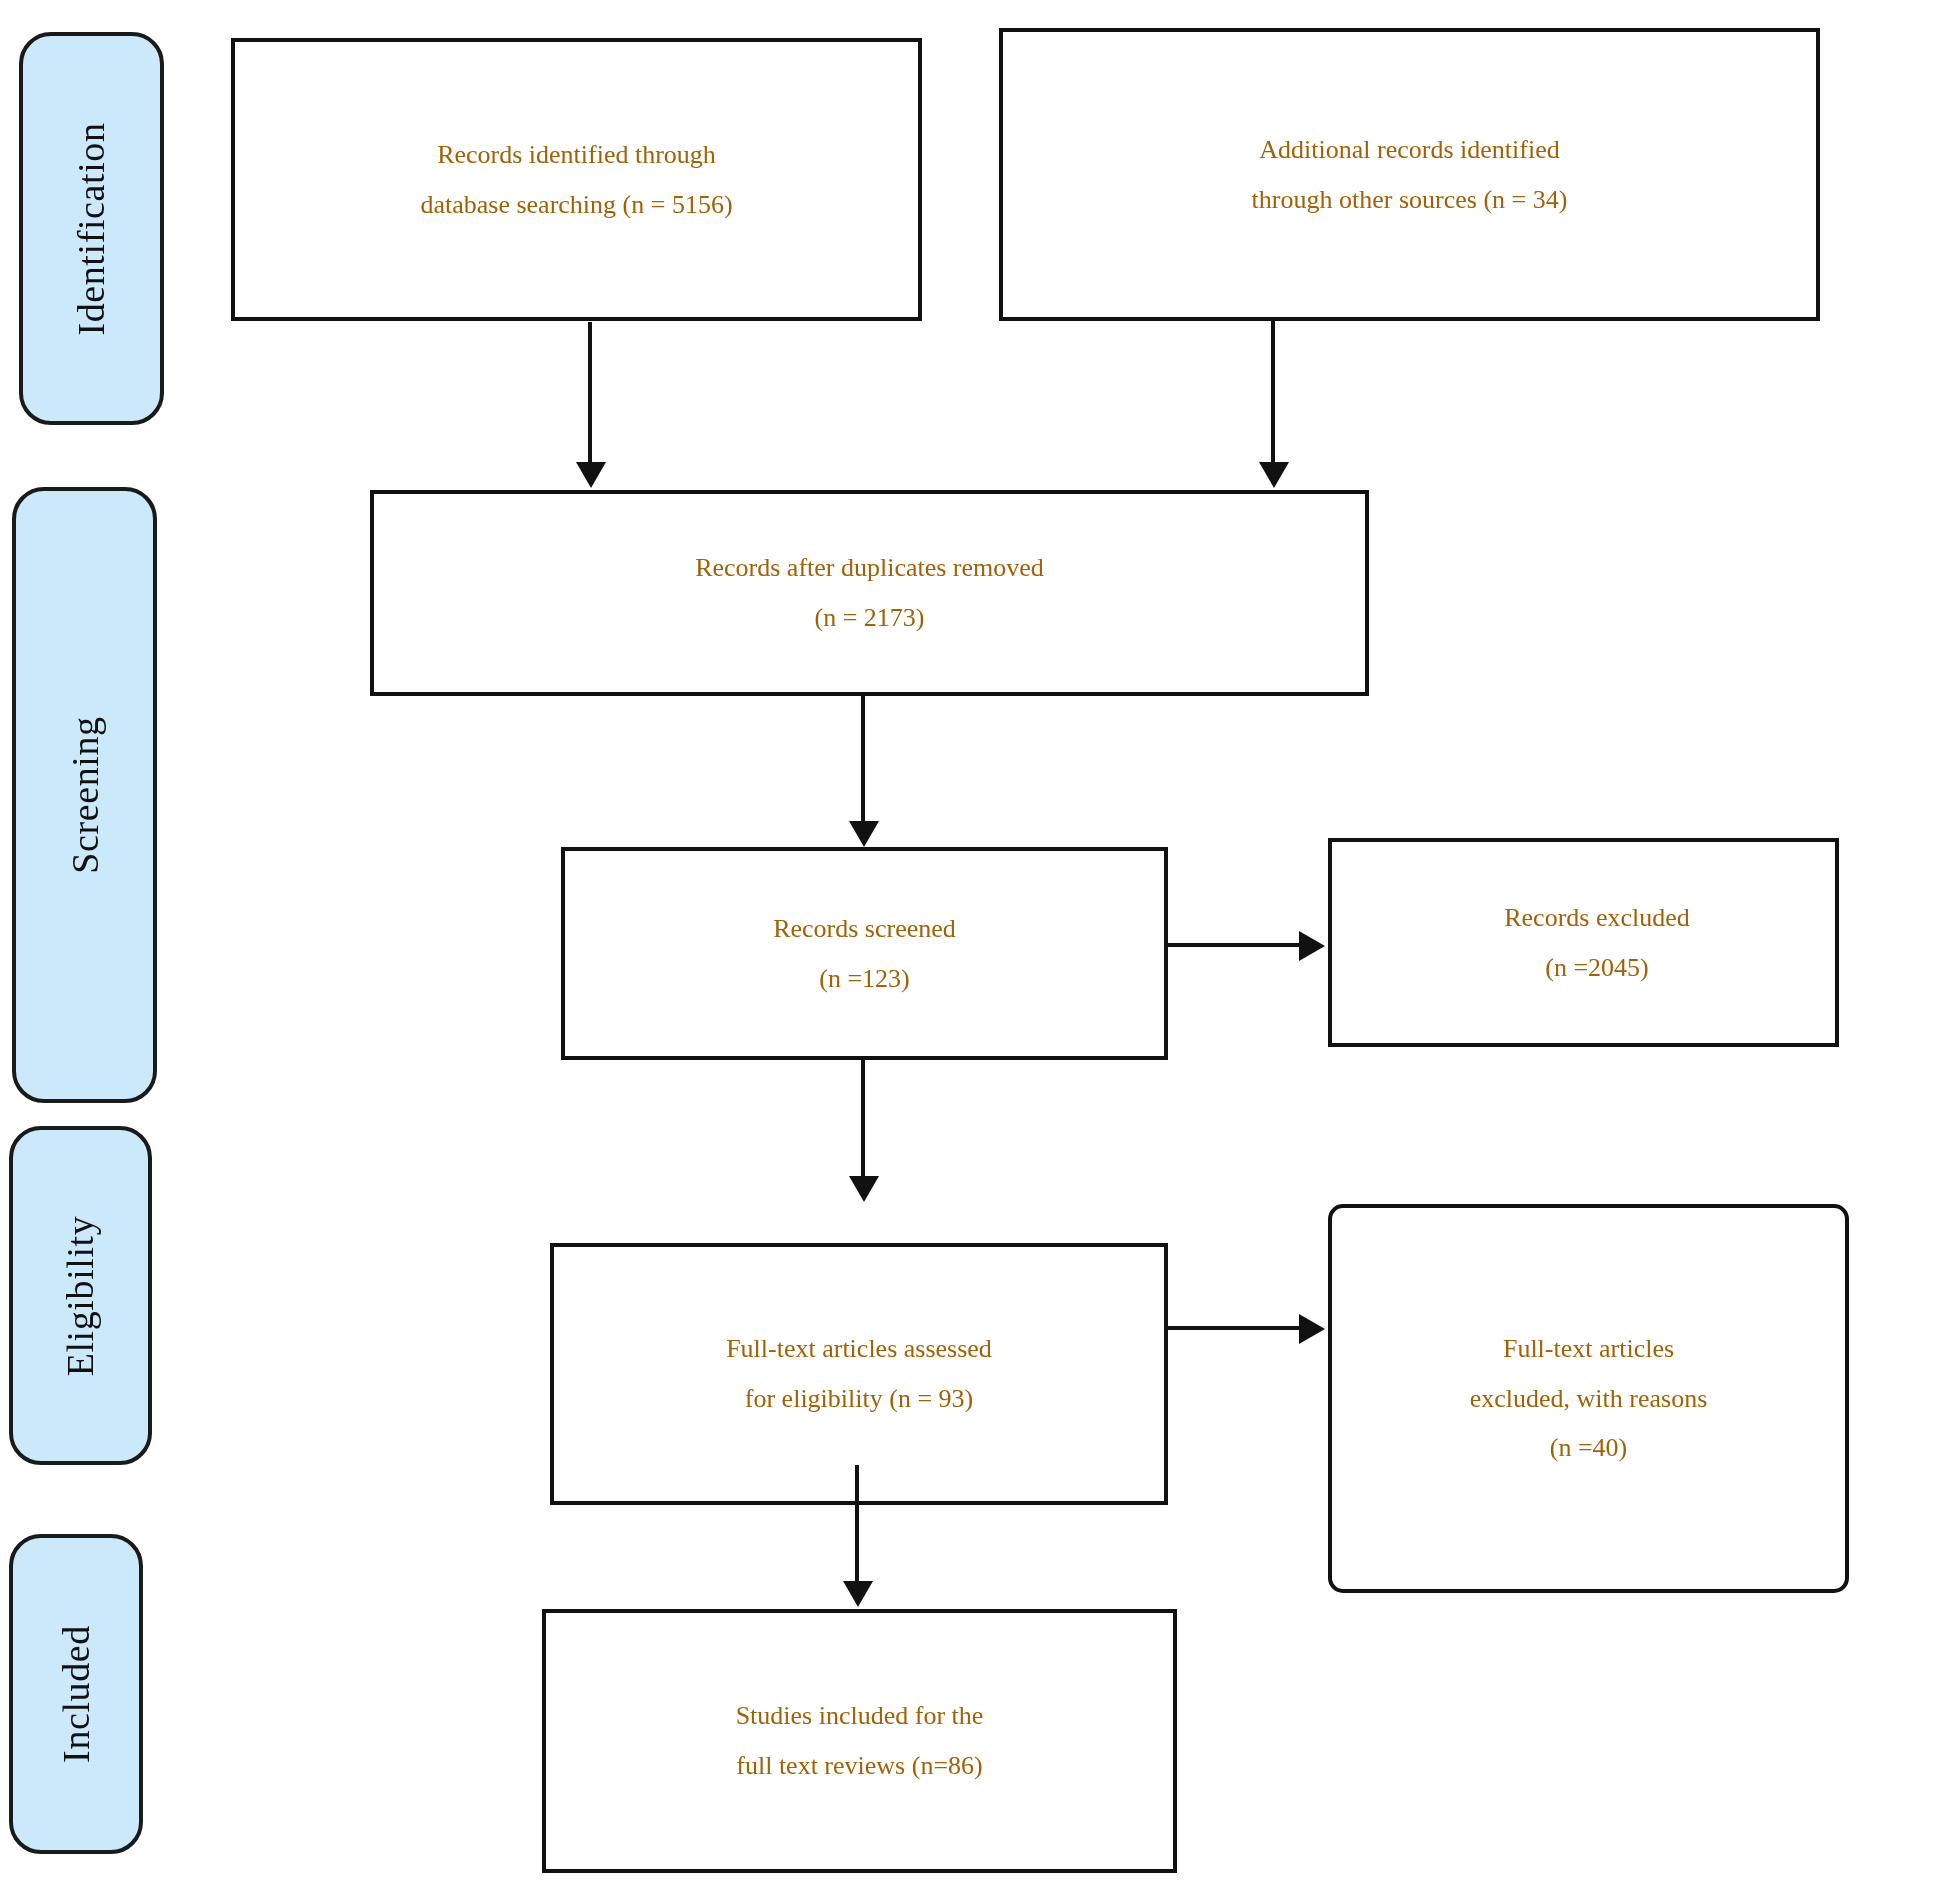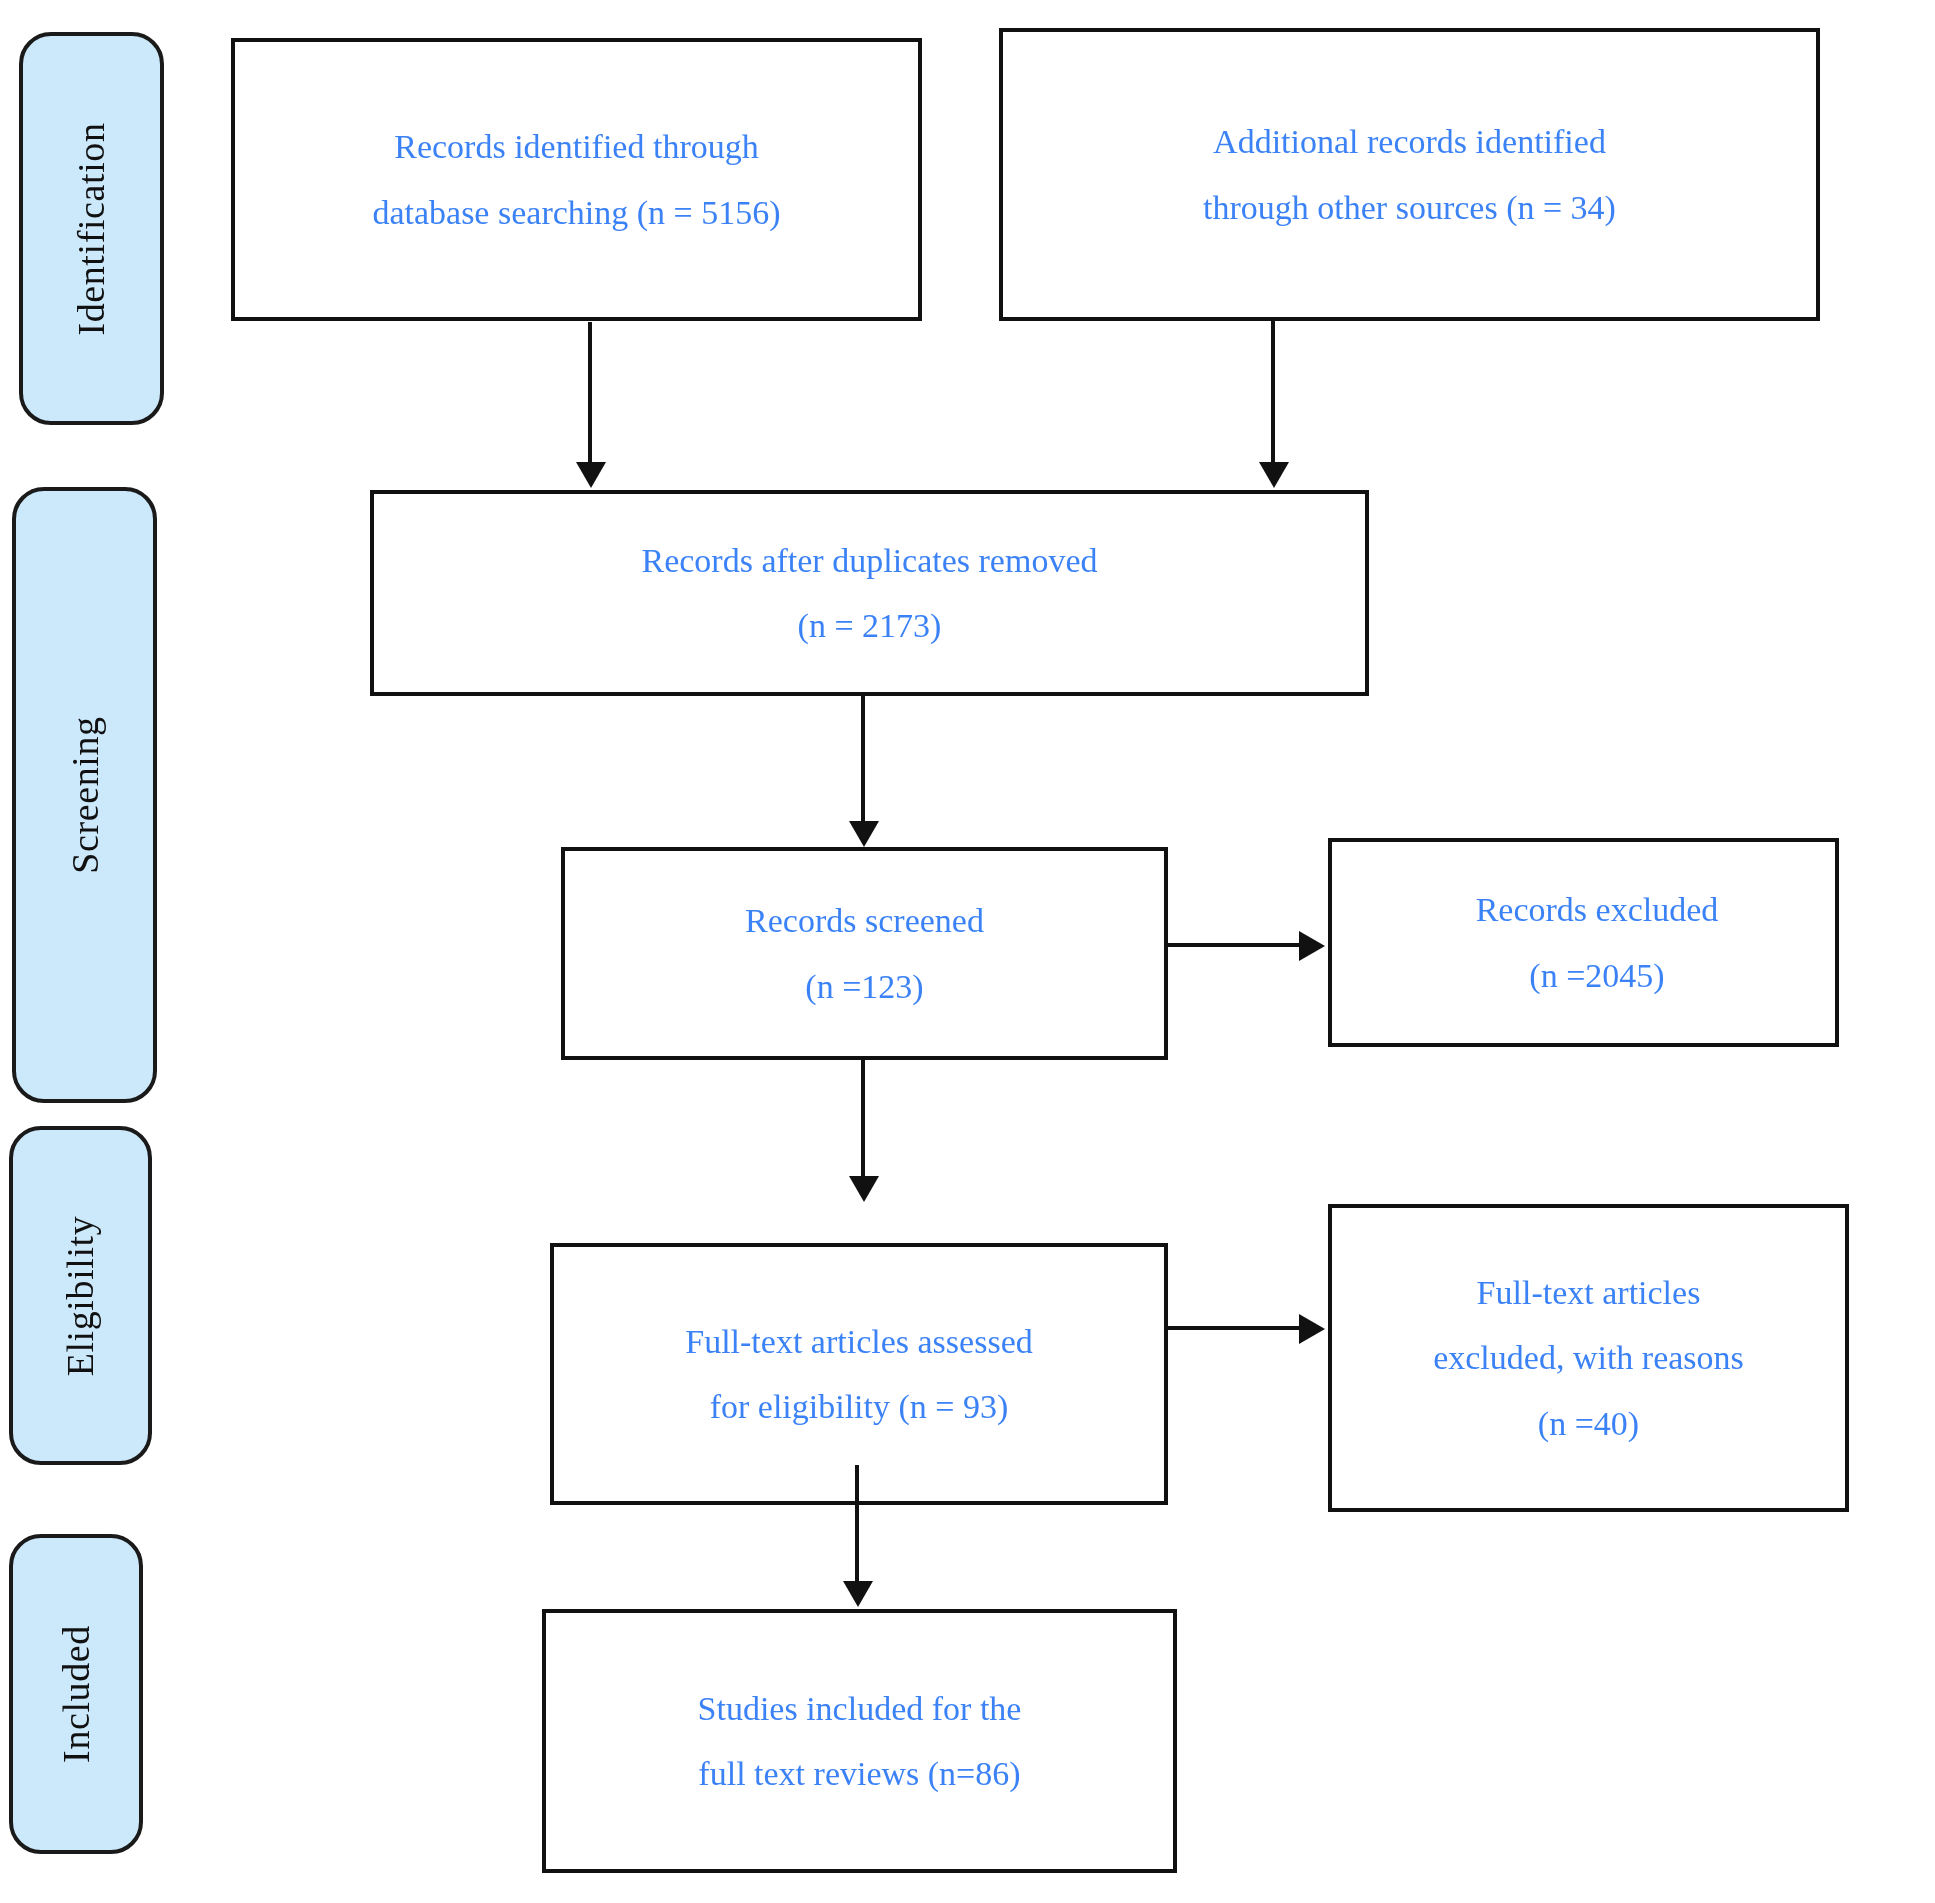--- a/index.html
+++ b/index.html
@@ -46,24 +46,24 @@
     border: 4.3px solid #111111;
     box-sizing: border-box;
     display: flex;
     flex-direction: column;
     align-items: center;
     justify-content: center;
     text-align: center;
     padding: 0 21px;
   }
   .flow-box .line {
-    font-size: 34px;
+    font-size: 26px;
     line-height: 1.92;
     white-space: nowrap;
-    color: #3b82f6;
+    color: #a16207;
   }
 
   
   .v-line {
     position: absolute;
     width: 4.3px;
     background: #111111;
   }
   .h-line {
     position: absolute;
@@ -131,21 +131,21 @@
   <div class="flow-box" style="left:1328px; top:838px; width:511px; height:209px;padding-left:48px;">
     <span class="line">Records excluded</span>
     <span class="line">(n =2045)</span>
   </div>
 
   <div class="flow-box" style="left:550px; top:1203px; width:618px; height:262px;margin-top:40px;">
     <span class="line">Full-text articles assessed</span>
     <span class="line">for eligibility (n = 93)</span>
   </div>
 
-  <div class="flow-box" style="left:1328px; top:1204px; width:521px; height:308px;">
+  <div class="flow-box" style="left:1328px; top:1204px; width:521px; height:389px;border-radius:15px;">
     <span class="line">Full-text articles</span>
     <span class="line">excluded, with reasons</span>
     <span class="line">(n =40)</span>
   </div>
 
   <div class="flow-box" style="left:542px; top:1609px; width:635px; height:264px;">
     <span class="line">Studies included for the</span>
     <span class="line">full text reviews (n=86)</span>
   </div>
 

